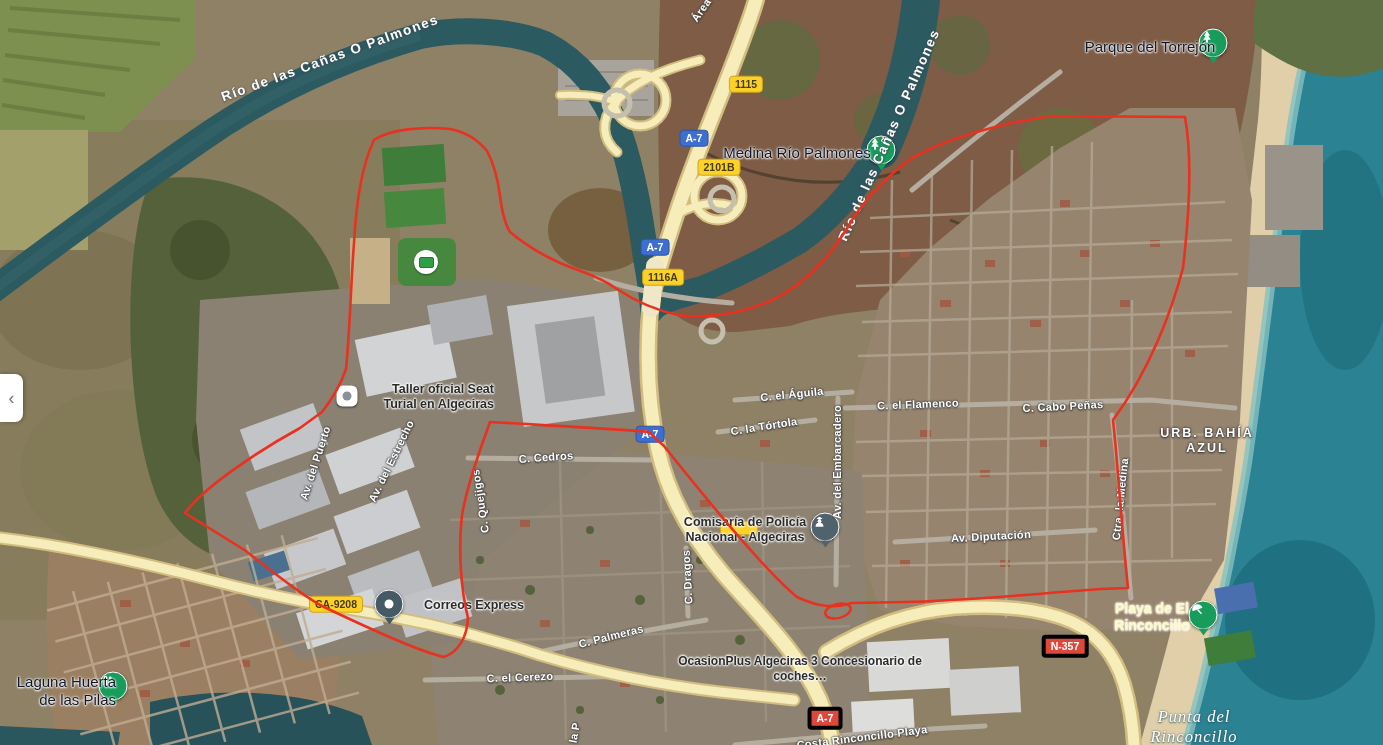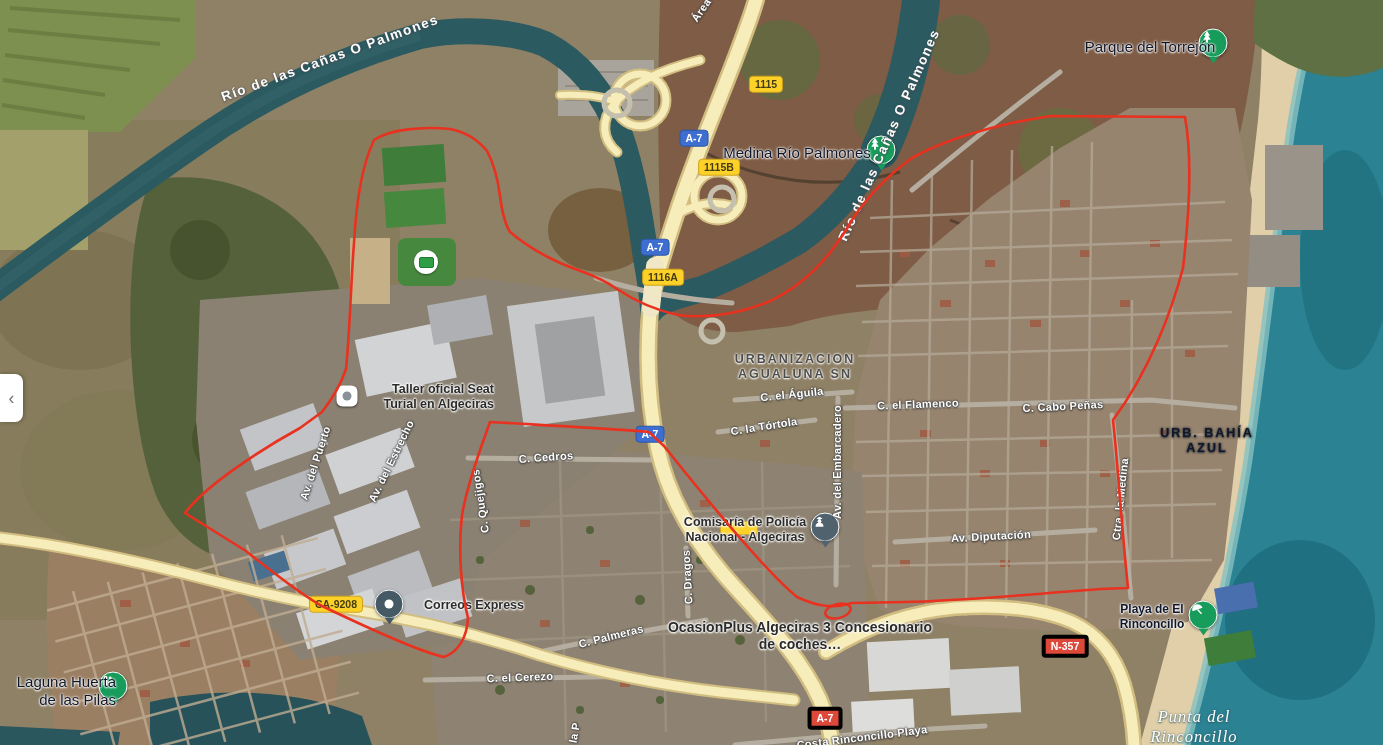--- a/index.html
+++ b/index.html
@@ -8,25 +8,25 @@
   #map svg{position:absolute;left:0;top:0;}
   
   .lb{position:absolute;transform:translate(-50%,-50%);white-space:nowrap;pointer-events:none;}
   .wrap{white-space:normal;text-align:center;line-height:1.22;}
   .st{font-size:11px;font-weight:bold;color:#fff;letter-spacing:.3px;
       text-shadow:0 0 2px rgba(55,55,55,.95),0 0 2px rgba(55,55,55,.95),0 1px 2px rgba(55,55,55,.9);}
   .poi{font-size:12.5px;font-weight:bold;color:#2b2b2b;
       text-shadow:0 0 2px #fff,0 0 3px #fff,0 1px 2px rgba(255,255,255,.95),0 -1px 2px rgba(255,255,255,.95);}
   .grn{font-size:15px;font-weight:normal;color:#0f172a;
       text-shadow:0 0 2px #fff,0 0 3px #fff,0 1px 2px rgba(255,255,255,.95);}
-  .blu{font-size:12px;font-weight:bold;color:#0f172a;
+  .blu{font-size:14px;font-weight:bold;color:#fef9c3;
       text-shadow:0 0 2px #fff,0 0 3px #fff,0 1px 2px rgba(255,255,255,.95);}
   .area{font-size:12.5px;font-weight:bold;letter-spacing:2px;color:#4d4d4d;
       text-shadow:0 0 2px #fff,0 0 3px rgba(255,255,255,.95),0 1px 2px rgba(255,255,255,.9);}
-  .areaw{color:#0f172a;text-shadow:0 0 2px rgba(60,60,60,.95),0 0 3px rgba(60,60,60,.9),0 1px 2px rgba(60,60,60,.9);}
+  .areaw{color:#ffffff;text-shadow:0 0 2px rgba(60,60,60,.95),0 0 3px rgba(60,60,60,.9),0 1px 2px rgba(60,60,60,.9);}
   .wat{font-size:13.5px;font-weight:bold;color:#fdfdfd;letter-spacing:1.5px;
       text-shadow:0 0 2px rgba(70,80,85,.95),0 1px 2px rgba(70,80,85,.9);}
   .punta{font-family:"Liberation Serif",serif;font-style:italic;font-size:16.5px;color:#fff;
       letter-spacing:1px;text-shadow:0 0 2px rgba(50,90,100,.9),0 1px 2px rgba(50,90,100,.85);}
   
   .shield{position:absolute;transform:translate(-50%,-50%);font-size:10.5px;font-weight:bold;
       padding:1px 5px;border-radius:4px;line-height:1.2;}
   .sy{background:#fcd229;color:#463c14;border:1px solid #cfa31c;}
   .sb{background:#3e6fd0;color:#fff;border:1px solid #2b55a8;}
   .sr{background:#dc4839;color:#fff;border:4px solid #000000;margin-top:28px;}
@@ -226,23 +226,23 @@
       <path stroke-width="18" d="M655,266 L651,308" stroke="#efe7c6"></path>
     </g>
 
     <g stroke="#c5bfae" stroke-width="5" fill="none">
       <circle cx="617" cy="103" r="13"></circle>
         <circle cx="722" cy="199" r="12"></circle>
         <circle cx="712" cy="331" r="11"></circle>
     </g>
   </svg>
 
-  <div class="shield sy" style="left:766px;top:84px">1115</div>
+  <div class="shield sy" style="left:746px;top:84px">1115</div>
   <div class="shield sb" style="left:694px;top:138px">A-7</div>
-  <div class="shield sy" style="left:719px;top:167px">1115B</div>
+  <div class="shield sy" style="left:719px;top:167px">2101B</div>
   <div class="shield sb" style="left:655px;top:247px">A-7</div>
   <div class="shield sy" style="left:663px;top:277px">1116A</div>
   <div class="shield sb" style="left:650px;top:434px">A-7</div>
   <div class="shield sy" style="left:336px;top:604px">CA-9208</div>
   <div class="shield sr" style="left:825px;top:690px">A-7</div>
   <div class="shield sr" style="left:1065px;top:618px">N-357</div>
   <div class="shield sy" style="left:739px;top:528px;width:26px;height:10px"></div>
 
   <svg width="1383" height="745" viewBox="0 0 1383 745" style="z-index:3">
     <path d="M1050,116 L1185,117 C1191,150 1191,200 1183,268 C1172,310 1150,370 1113,420 C1117,455 1121,520 1128,588 L1100,589 C1060,592 960,601 905,602 L852,603 C830,610 812,604 797,597 C770,575 715,510 664,446 L649,432 C620,429 540,425 490,422 C482,445 468,480 462,515 C458,550 461,590 468,618 C467,638 458,652 444,657 C420,652 370,629 322,606 C300,594 270,570 246,551 L185,513 C205,486 260,450 300,428 L322,412 C333,398 341,384 346,369 C350,330 351,280 354,243 C356,205 362,165 374,140 C388,130 420,126 450,129 C466,132 478,140 487,151 C494,164 498,180 500,196 C502,212 505,224 510,232 C528,247 552,261 578,270 C595,276 607,282 617,289 C635,301 655,310 678,315 C710,319 740,313 768,302 C792,291 815,272 832,250 C841,238 847,229 852,220 C868,196 888,175 912,158 C940,142 980,130 1016,122 L1050,116 Z" fill="none" stroke="#e9311f" stroke-width="2.6" stroke-linejoin="round"></path>
@@ -293,32 +293,31 @@
       <i></i>
     </div>
   <div class="stad" style="left:426px;top:262px">
       <i></i>
     </div>
 
   <div class="lb wat" style="left:330px;top:58px;transform:translate(-50%,-50%) rotate(-20deg)">Río de las Cañas O Palmones</div>
   <div class="lb wat" style="left:889px;top:135px;transform:translate(-50%,-50%) rotate(-66deg)">Río de las Cañas O Palmones</div>
   <div class="lb punta wrap" style="left:1194px;top:727px;width:130px">Punta del Rinconcillo</div>
 
-  <div class="lb area wrap" style="left:795px;top:367px;width:185px">URBANIZACION AGUALUNA SN</div>
   <div class="lb area areaw wrap" style="left:1207px;top:441px;width:125px">URB. BAHÍA AZUL</div>
 
   <div class="lb grn" style="left:1150px;top:46px">Parque del Torrejón</div>
   <div class="lb grn" style="left:797px;top:152px">Medina Río Palmones</div>
   <div class="lb grn wrap" style="left:56px;top:691px;width:120px;text-align:right">Laguna Huerta de las Pilas</div>
   <div class="lb blu wrap" style="left:1152px;top:617px;width:112px">Playa de El Rinconcillo</div>
 
   <div class="lb poi wrap" style="left:430px;top:397px;width:128px;text-align:right">Taller oficial Seat Turial en Algeciras</div>
   <div class="lb poi" style="left:474px;top:605px">Correos Express</div>
   <div class="lb poi wrap" style="left:745px;top:530px;width:160px">Comisaría de Policía Nacional - Algeciras</div>
-  <div class="lb poi wrap" style="left:800px;top:636px;width:270px;font-size:14px">OcasionPlus Algeciras 3 Concesionario de coches…</div>
+  <div class="lb poi wrap" style="left:800px;top:669px;width:270px;font-size:12px">OcasionPlus Algeciras 3 Concesionario de coches…</div>
 
   <div class="lb st" style="left:792px;top:394px;transform:translate(-50%,-50%) rotate(-6deg)">C. el Águila</div>
   <div class="lb st" style="left:918px;top:404px;transform:translate(-50%,-50%) rotate(-2deg)">C. el Flamenco</div>
   <div class="lb st" style="left:1063px;top:406px;transform:translate(-50%,-50%) rotate(-3deg)">C. Cabo Peñas</div>
   <div class="lb st" style="left:764px;top:426px;transform:translate(-50%,-50%) rotate(-9deg)">C. la Tórtola</div>
   <div class="lb st" style="left:837px;top:462px;transform:translate(-50%,-50%) rotate(-90deg)">Av. del Embarcadero</div>
   <div class="lb st" style="left:991px;top:536px;transform:translate(-50%,-50%) rotate(-3deg)">Av. Diputación</div>
   <div class="lb st" style="left:1120px;top:499px;transform:translate(-50%,-50%) rotate(-84deg)">Ctra. la Medina</div>
   <div class="lb st" style="left:546px;top:457px;transform:translate(-50%,-50%) rotate(-4deg)">C. Cedros</div>
   <div class="lb st" style="left:480px;top:501px;transform:translate(-50%,-50%) rotate(-99deg)">C. Quejigos</div>

